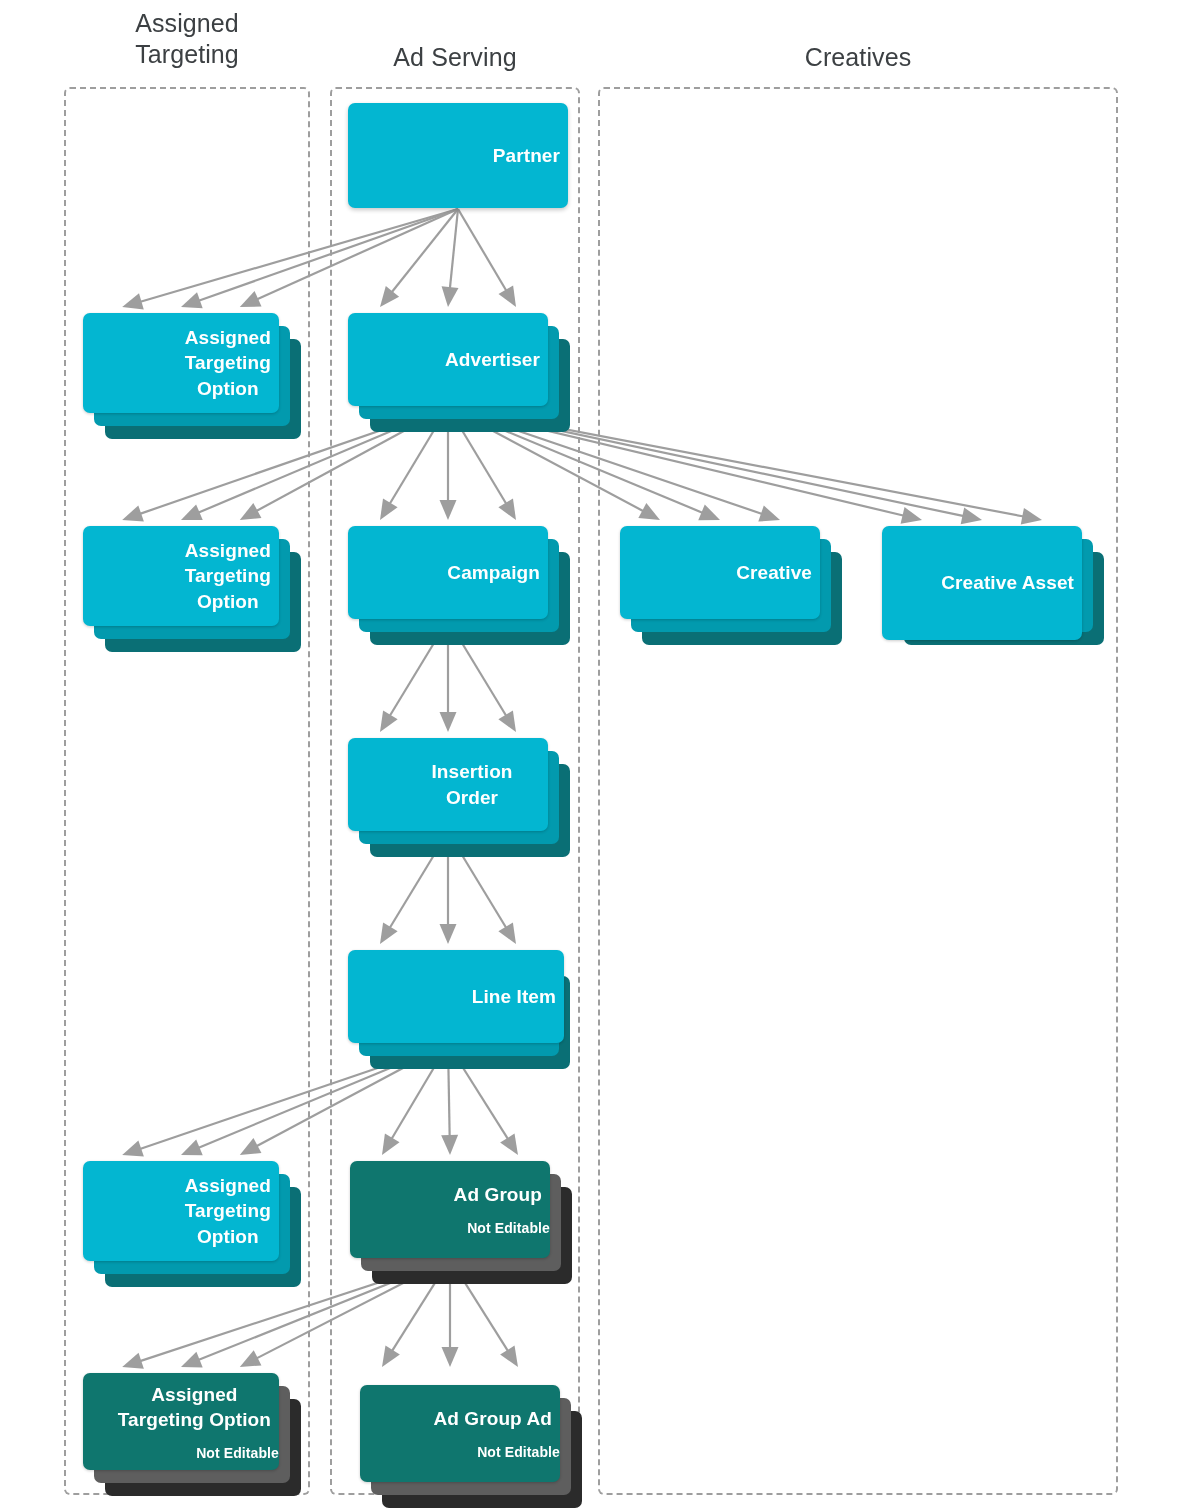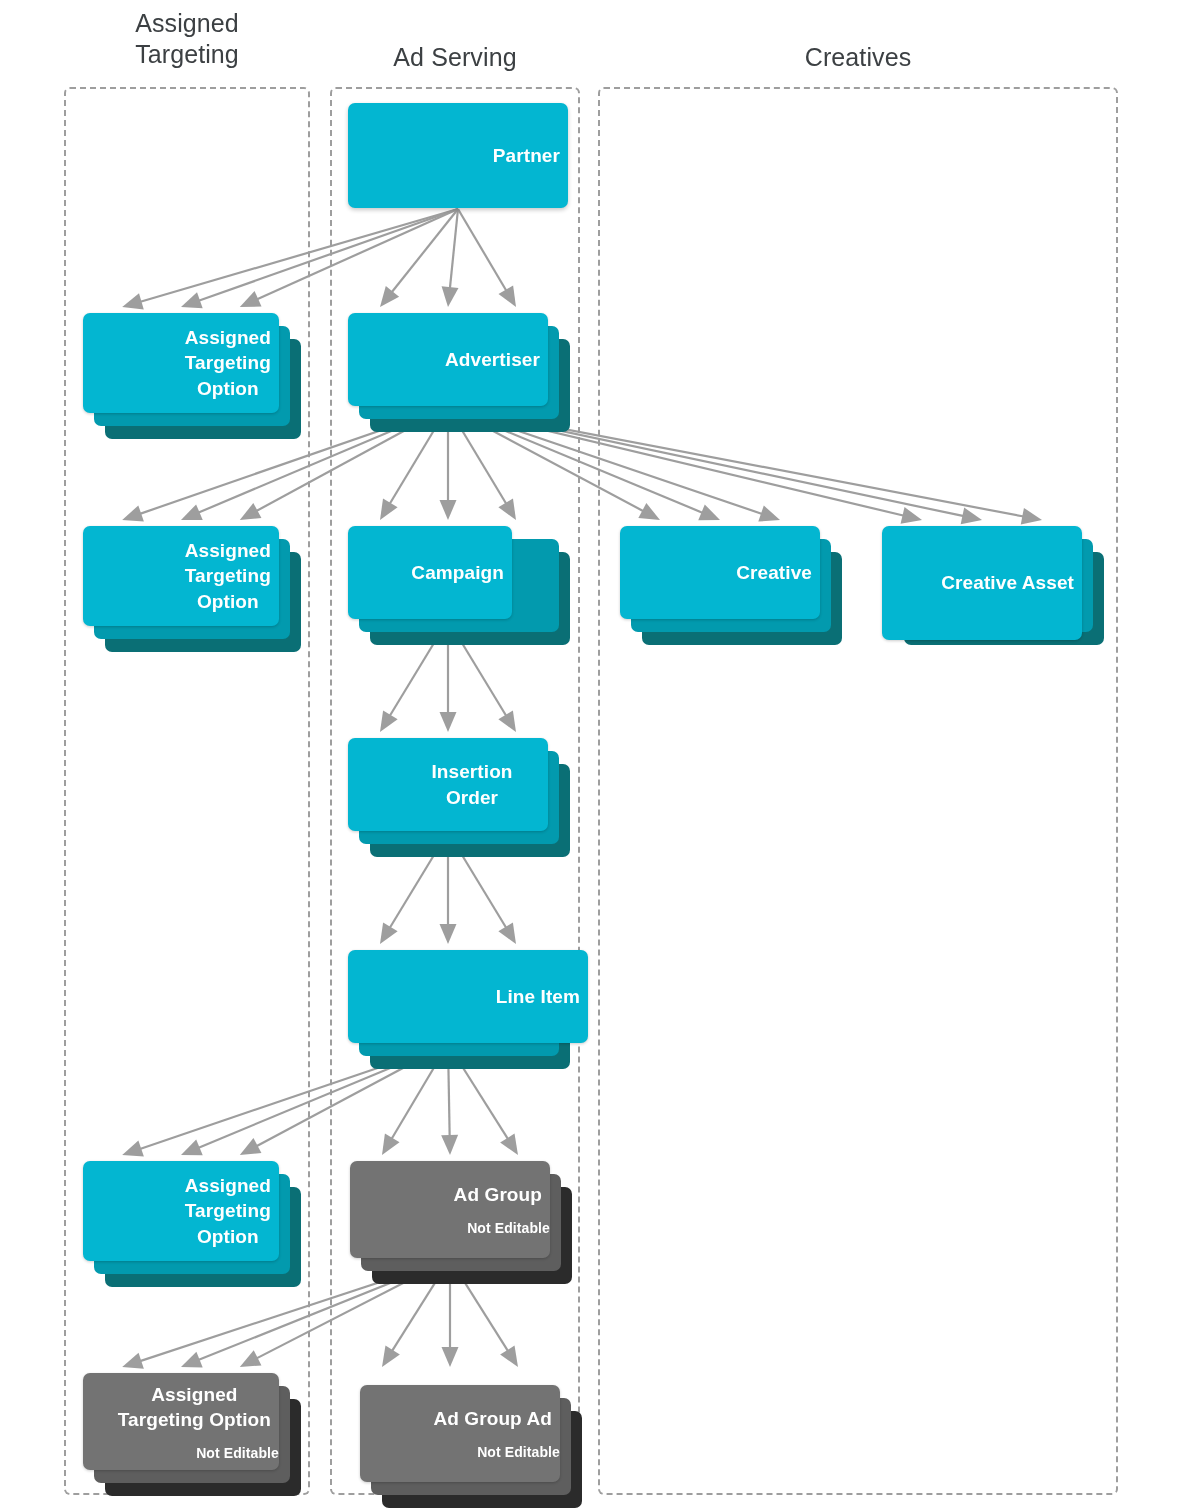--- a/index.html
+++ b/index.html
@@ -81,21 +81,21 @@
     margin-top: 13px;
   }
   .node.single .front { box-shadow: 0 2px 4px rgba(0,0,0,0.22); }
 
   
   .node.teal .front { background: #03b6d1; }
   .node.teal .back1 { background: #029aae; }
   .node.teal .back2 { background: #0a6f75; }
 
   
-  .node.gray .front { background: #737373; }
+  .node.gray .front { background: #0f766e; }
   .node.gray .back1 { background: #5e5e5e; }
   .node.gray .back2 { background: #2b2b2b; }
 </style>
 </head>
 <body>
 
 <div id="stage">
 
   <div id="group-frames">
       <div class="group-frame" style="left: 64px; top: 87px; width: 246px; height: 1408px;"></div>
@@ -284,21 +284,21 @@
         <div class="layer back1" style="left: 11px; top: 13px; width: 196px; height: 100px;"></div>
         <div class="layer front" style="width: 196px; height: 100px;">
           <div class="title" style="white-space: pre-line;">Assigned
 Targeting
 Option</div>
         </div>
       </div>
       <div class="node teal" style="left: 348px; top: 526px; width: 200px; height: 93px;">
         <div class="layer back2" style="left: 22px; top: 26px; width: 200px; height: 93px;"></div>
         <div class="layer back1" style="left: 11px; top: 13px; width: 200px; height: 93px;"></div>
-        <div class="layer front" style="width: 164px; height: 93px;">
+        <div class="layer front" style="width: 200px; height: 93px;">
           <div class="title" style="white-space: pre-line;">Campaign</div>
         </div>
       </div>
       <div class="node teal" style="left: 620px; top: 526px; width: 200px; height: 93px;">
         <div class="layer back2" style="left: 22px; top: 26px; width: 200px; height: 93px;"></div>
         <div class="layer back1" style="left: 11px; top: 13px; width: 200px; height: 93px;"></div>
         <div class="layer front" style="width: 200px; height: 93px;">
           <div class="title" style="white-space: pre-line;">Creative</div>
         </div>
       </div>
@@ -312,21 +312,21 @@
       <div class="node teal" style="left: 348px; top: 738px; width: 200px; height: 93px;">
         <div class="layer back2" style="left: 22px; top: 26px; width: 200px; height: 93px;"></div>
         <div class="layer back1" style="left: 11px; top: 13px; width: 200px; height: 93px;"></div>
         <div class="layer front" style="width: 200px; height: 93px;">
           <div class="title" style="white-space: pre-line; margin-left: 48px;">Insertion Order</div>
         </div>
       </div>
       <div class="node teal" style="left: 348px; top: 950px; width: 200px; height: 93px;">
         <div class="layer back2" style="left: 22px; top: 26px; width: 200px; height: 93px;"></div>
         <div class="layer back1" style="left: 11px; top: 13px; width: 200px; height: 93px;"></div>
-        <div class="layer front" style="width: 240px; height: 93px;">
+        <div class="layer front" style="width: 216px; height: 93px;">
           <div class="title" style="white-space: pre-line;">Line Item</div>
         </div>
       </div>
       <div class="node teal" style="left: 83px; top: 1161px; width: 196px; height: 100px;">
         <div class="layer back2" style="left: 22px; top: 26px; width: 196px; height: 100px;"></div>
         <div class="layer back1" style="left: 11px; top: 13px; width: 196px; height: 100px;"></div>
         <div class="layer front" style="width: 196px; height: 100px;">
           <div class="title" style="white-space: pre-line;">Assigned
 Targeting
 Option</div>

